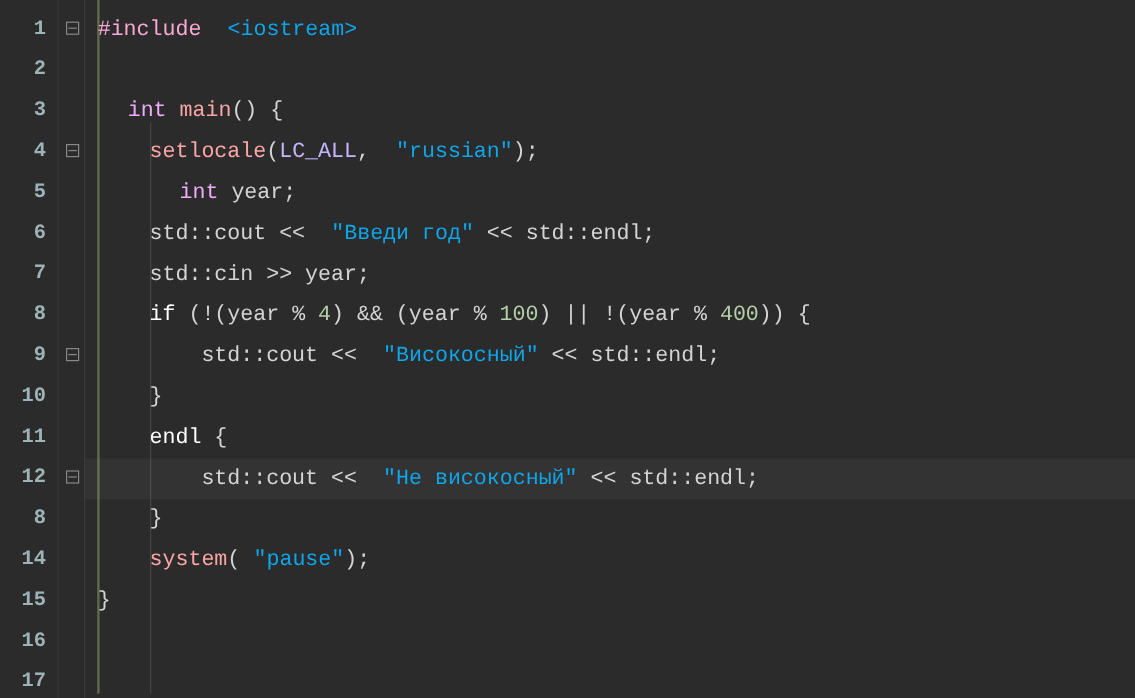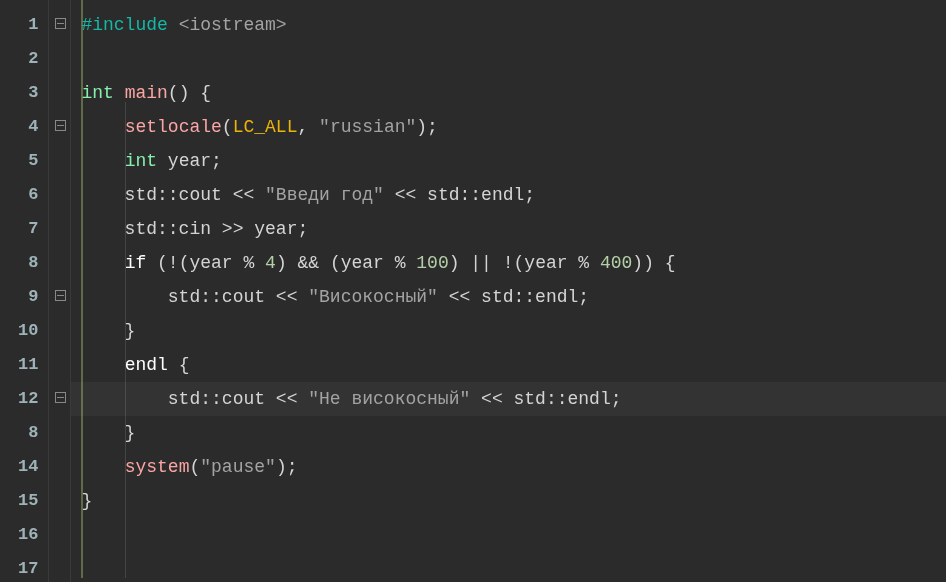--- a/index.html
+++ b/index.html
@@ -64,29 +64,29 @@
     background: rgba(255,255,255,0.04);
   }
   .guide {
     position: absolute;
     top: 0;
     bottom: 0;
     width: 2px;
     background: #616b47;
   }
   .guide.dim { width: 1px; background: #454545; }
-  .tok-pre { color: #14b8a6; }
+  .tok-pre { color: #f9a8d4; }
   .tok-kw  { color: #ffffff; }
-  .tok-type{ color: #86efac; }
+  .tok-type{ color: #f0abfc; margin-left: 25px; }
   .tok-fn  { color: #fca5a5; }
   .tok-id  { color: #d4d4d4; text-align: center; }
   .tok-pun { color: #d4d4d4; }
-  .tok-str { color: #a3a3a3; }
+  .tok-str { color: #0ea5e9; margin-left: 11px; }
   .tok-num { color: #b5cea8; }
-  .tok-const { color: #eab308; }
+  .tok-const { color: #c4b5fd; }
   .gutter-line { height: 34px; }
   .fold-line { height: 34px; display: flex; align-items: center; justify-content: center; }
 </style>
 </head>
 <body>
 
 <div class="editor">
   <div class="gutter" id="gutter">
       <div class="gutter-line">1</div>
       <div class="gutter-line">2</div>

